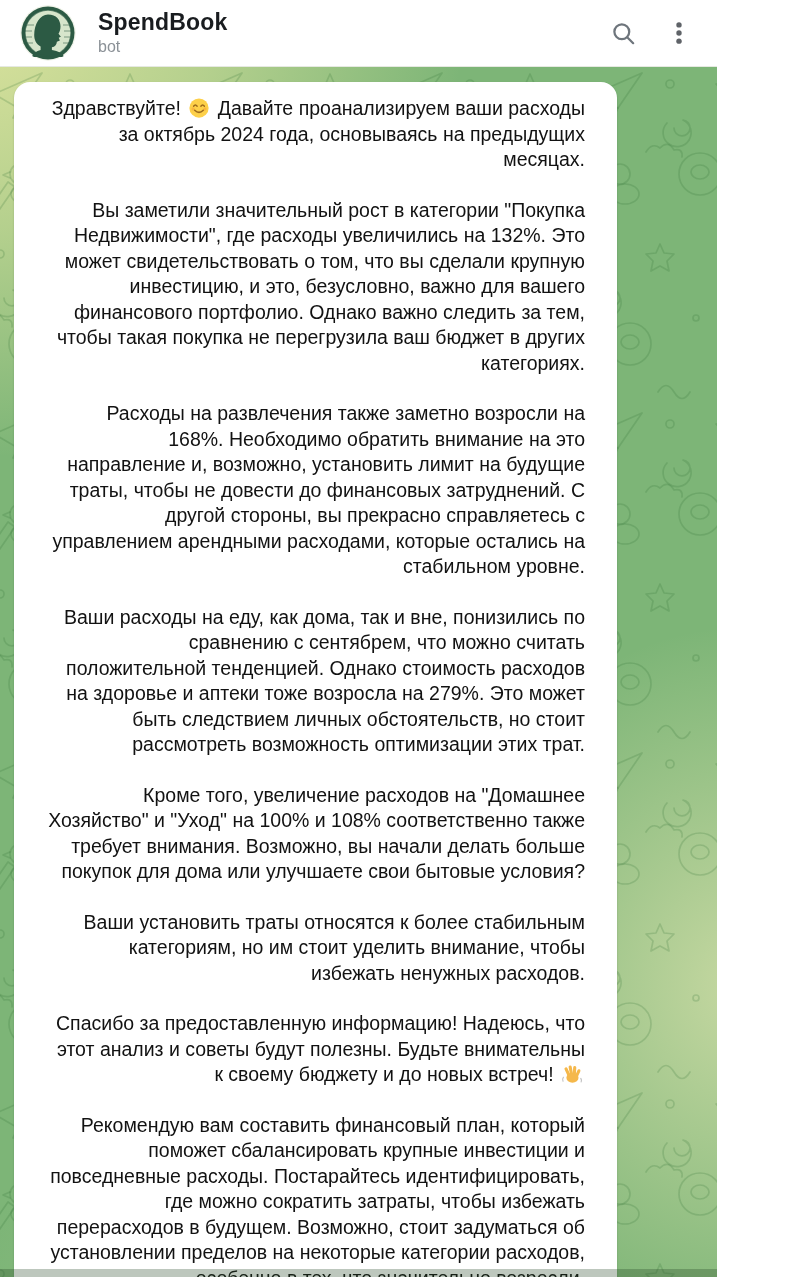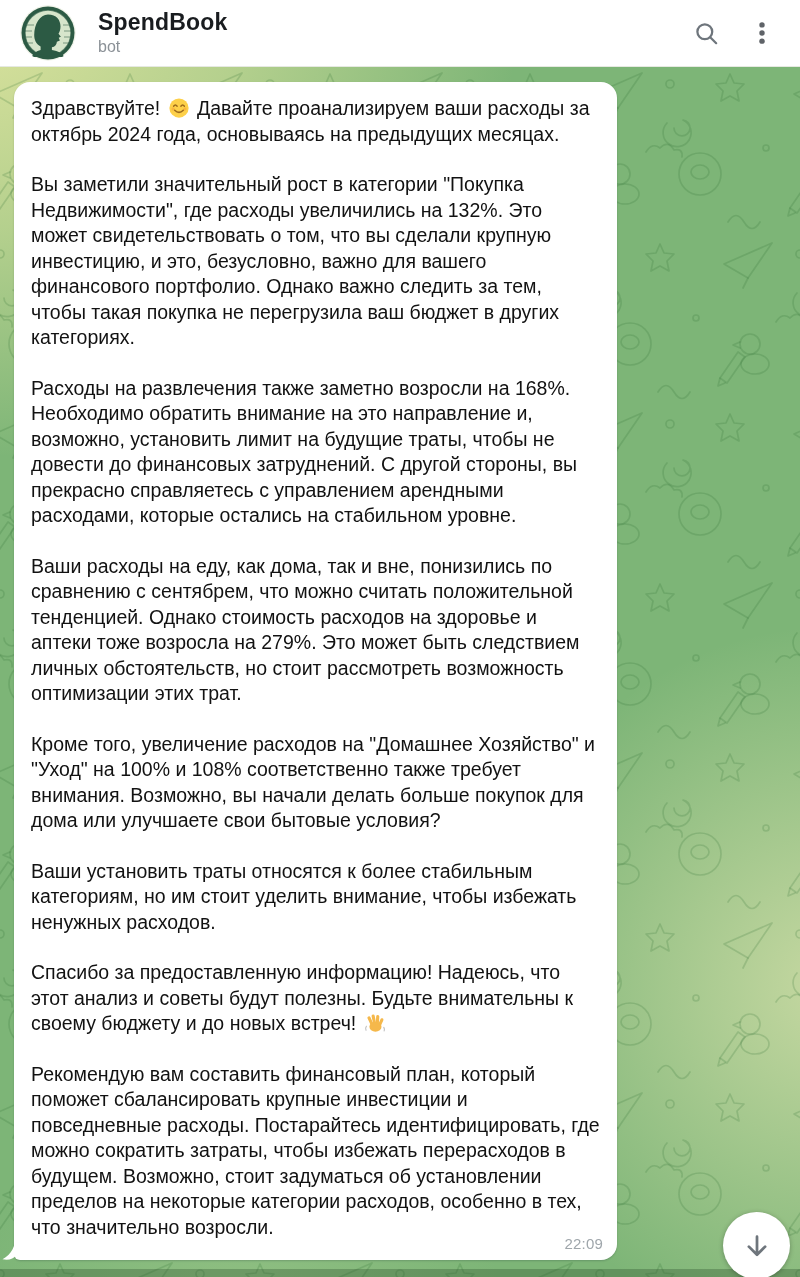--- a/index.html
+++ b/index.html
@@ -1,21 +1,21 @@
 <!DOCTYPE html>
 <html style="--bg-base: #7db577; --bg-top-left: #e2e6a0; --bg-right-glow: #cedca6; --bubble-bg: #ffffff; --text: #121212; --time: #9fa6ab; --header-bg: #ffffff; --header-title: #191c1f; --header-subtitle: #8b9197; --header-icon: #6e757c; --avatar-dark: #2c5a44; --avatar-light: #d7e5cb; --doodle: #2f6e33; --fab-bg: #ffffff; --fab-icon: #6e757c;"><head>
 <meta charset="utf-8">
 <style>
   html,body{margin:0;padding:0;}
   body{
     width:800px;height:1277px;overflow:hidden;
     font-family:"Liberation Sans","DejaVu Sans",sans-serif;
     background:#fff;
   }
-  .app{position:relative;width:800px;height:1277px;}
+  .app{position:relative;width:717px;height:1277px;}
 
   
   .header{
     position:absolute;top:0;left:0;right:0;height:66px;
     background:var(--header-bg,#fff);
     border-bottom:1px solid #e6e9e2;
     display:flex;align-items:center;z-index:6;
   }
   .avatar{width:56px;height:56px;border-radius:50%;margin-left:20px;flex:0 0 auto;overflow:hidden;}
   .hinfo{margin-left:22px;display:flex;flex-direction:column;cursor:pointer;}
@@ -40,21 +40,21 @@
 
   
   .bubble{
     position:absolute;left:14px;top:16px;width:603px;min-height:1178px;
     background:var(--bubble-bg,#fff);
     border-radius:16px 16px 16px 6px;
     box-shadow:0 1px 2px rgba(16,35,47,.20);
     padding:14px 16px 12px 17px;box-sizing:border-box;
   }
   .tail{position:absolute;left:-12px;bottom:0;}
-  .para{margin:0 0 25px;font-size:19.5px;line-height:25.5px;color:var(--text,#121212);}
+  .para{margin:0 16px 25px;font-size:19.5px;line-height:25.5px;color:var(--text,#121212);text-align:right;}
   .para:last-child{margin-bottom:0;}
   .emo{display:inline-block;width:22px;height:22px;vertical-align:-4px;margin:0 2px;}
   .time{
     position:absolute;right:14px;bottom:8px;
     font-size:15px;color:var(--time,#9fa6ab);letter-spacing:.2px;
   }
 
   
   .fab{
     position:absolute;left:723px;top:1146px;width:67px;height:67px;

